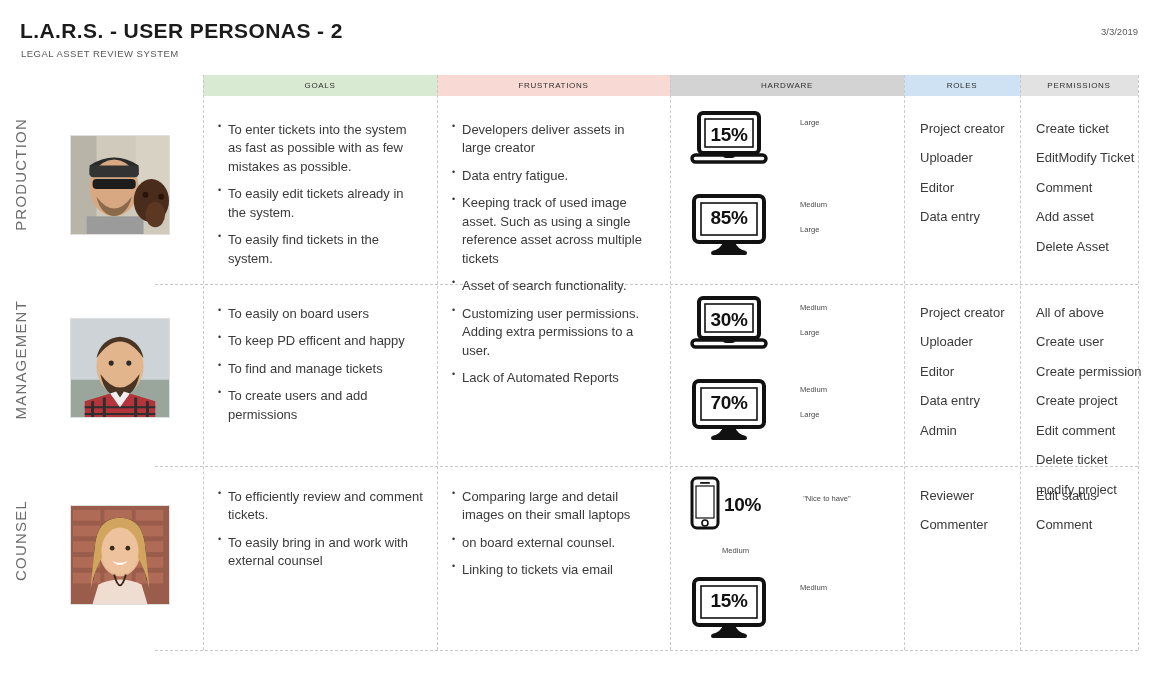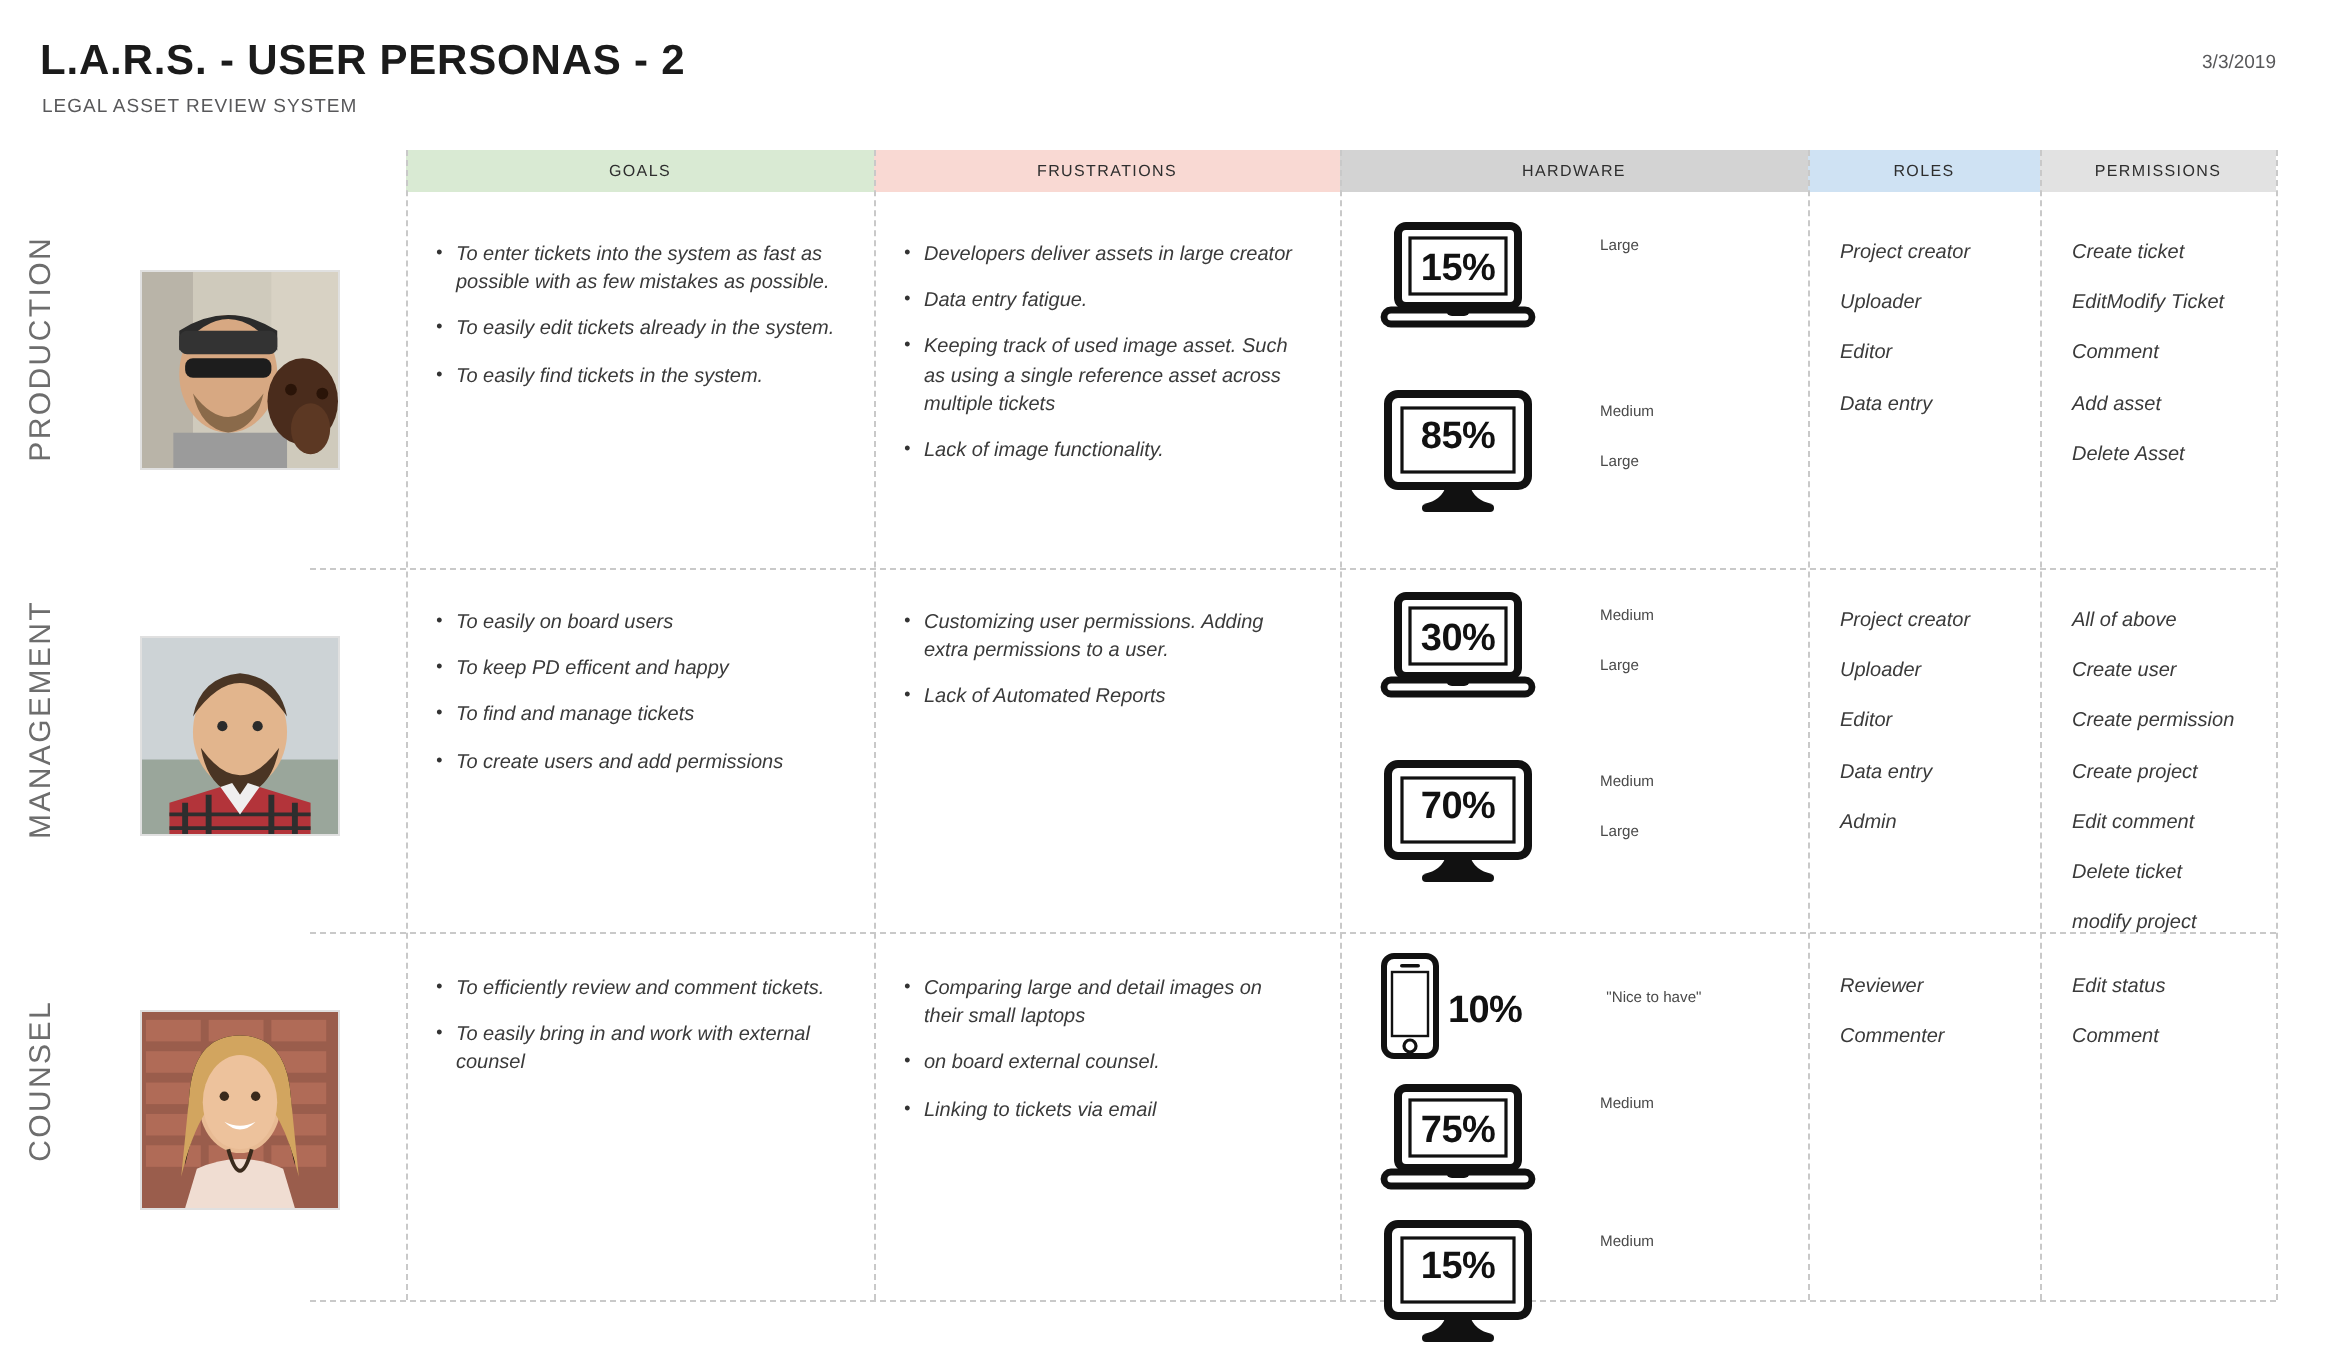--- a/index.html
+++ b/index.html
@@ -60,21 +60,21 @@
     white-space: nowrap;
   }
   .photo {
     position: absolute; left: 70px;
     width: 100px; height: 100px;
     border: 1px solid #e0e0e0;
     background: #ddd; overflow: hidden;
   }
   .photo svg { display: block; width: 100%; height: 100%; }
 
-  .col { position: absolute; font-size: 10px; line-height: 1.42; color: #3a3a3a; font-style: italic; }
+  .col { position: absolute; font-size: 13px; line-height: 1.42; color: #3a3a3a; }
   .col.goals { left: 218px; width: 205px; }
   .col.frus  { left: 452px; width: 200px; }
   .col.roles { left: 920px; width: 100px; }
   .col.perms { left: 1036px; width: 110px; }
 
   ul.bullets { list-style: none; }
   ul.bullets li {
     position: relative; padding-left: 10px; margin-bottom: 9px;
   }
   ul.bullets li::before {
@@ -159,21 +159,21 @@
             <li>To enter tickets into the system as fast as possible with as few mistakes as possible.</li>
             <li>To easily edit tickets already in the system.</li>
             <li>To easily find tickets in the system.</li>
           </ul>
         </div>
         <div class="col frus" style="top: 121px;">
           <ul class="bullets">
             <li>Developers deliver assets in large creator</li>
             <li>Data entry fatigue.</li>
             <li>Keeping track of used image asset. Such as using a single reference asset across multiple tickets</li>
-            <li>Lack of image functionality.</li>
+            <li>Asset of search functionality.</li>
           </ul>
         </div>
         <div class="hw" style="top: 110px;">
           <div class="hw-item" style="margin-bottom: 22px;">
             <div class="hw-icon"><svg width="78" height="58" viewBox="0 0 78 58">
       <rect x="9" y="3" width="60" height="40" rx="4" fill="#fff" stroke="#111" stroke-width="4"></rect>
       <rect x="15" y="9" width="48" height="28" fill="#fff" stroke="#111" stroke-width="1.6"></rect>
       <rect x="2" y="45" width="74" height="7" rx="3.5" fill="#fff" stroke="#111" stroke-width="3.4"></rect>
       <path d="M33 45 h12 a3 3 0 0 1 -3 3 h-6 a3 3 0 0 1 -3 -3 z" fill="#111"></path>
     </svg><div class="hw-pct" style="top: 14px;">15%</div></div>
@@ -343,26 +343,20 @@
     <rect x="6" y="10" width="18" height="32" fill="#fff" stroke="#111" stroke-width="1.2"></rect>
     <rect x="10" y="6" width="10" height="1.8" rx="0.9" fill="#111"></rect>
     <circle cx="15" cy="47" r="3" fill="#fff" stroke="#111" stroke-width="1.6"></circle>
   </svg></div>
             <div class="hw-pct phone-pct">10%</div>
             <div class="hw-sizes" style="margin-left: 42px; margin-top: 18px;">
               <div>"Nice to have"</div>
             </div>
           </div>
           <div class="hw-item" style="margin-bottom: 6px;">
-            <div class="hw-icon"><svg width="78" height="58" viewBox="0 0 78 58">
-      <rect x="9" y="3" width="60" height="40" rx="4" fill="#fff" stroke="#111" stroke-width="4"></rect>
-      <rect x="15" y="9" width="48" height="28" fill="#fff" stroke="#111" stroke-width="1.6"></rect>
-      <rect x="2" y="45" width="74" height="7" rx="3.5" fill="#fff" stroke="#111" stroke-width="3.4"></rect>
-      <path d="M33 45 h12 a3 3 0 0 1 -3 3 h-6 a3 3 0 0 1 -3 -3 z" fill="#111"></path>
-    </svg><div class="hw-pct" style="top: 14px;">75%</div></div>
             <div class="hw-sizes" style="margin-left: 32px; margin-top: 6px;">
               <div>Medium</div>
             </div>
           </div>
           <div class="hw-item" style="margin-bottom: 6px;">
             <div class="hw-icon"><svg width="78" height="62" viewBox="0 0 78 62">
       <rect x="4" y="2" width="70" height="46" rx="5" fill="#fff" stroke="#111" stroke-width="4"></rect>
       <rect x="11" y="9" width="56" height="32" fill="#fff" stroke="#111" stroke-width="1.6"></rect>
       <path d="M33 48 q-2 7 -11 9 h34 q-9 -2 -11 -9 z" fill="#111"></path>
       <rect x="21" y="57" width="36" height="4" rx="2" fill="#111"></rect>

